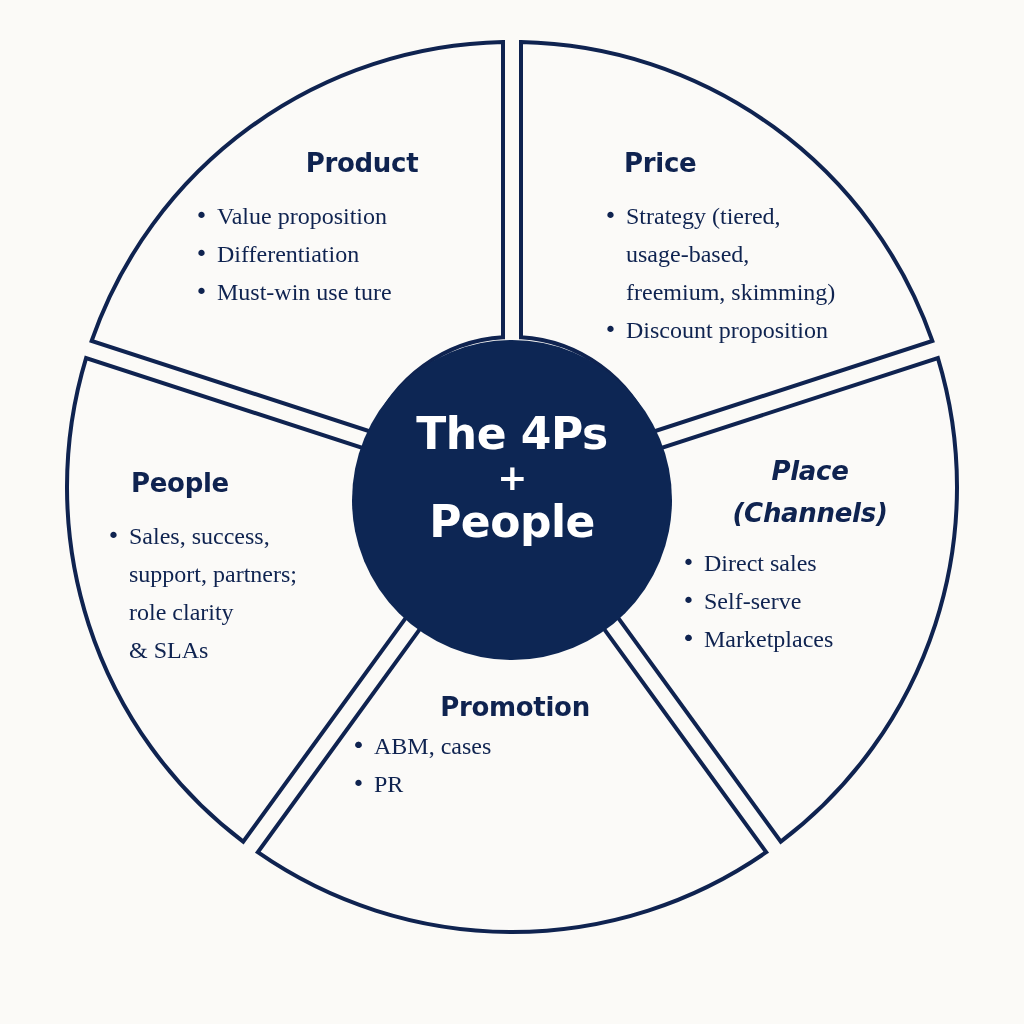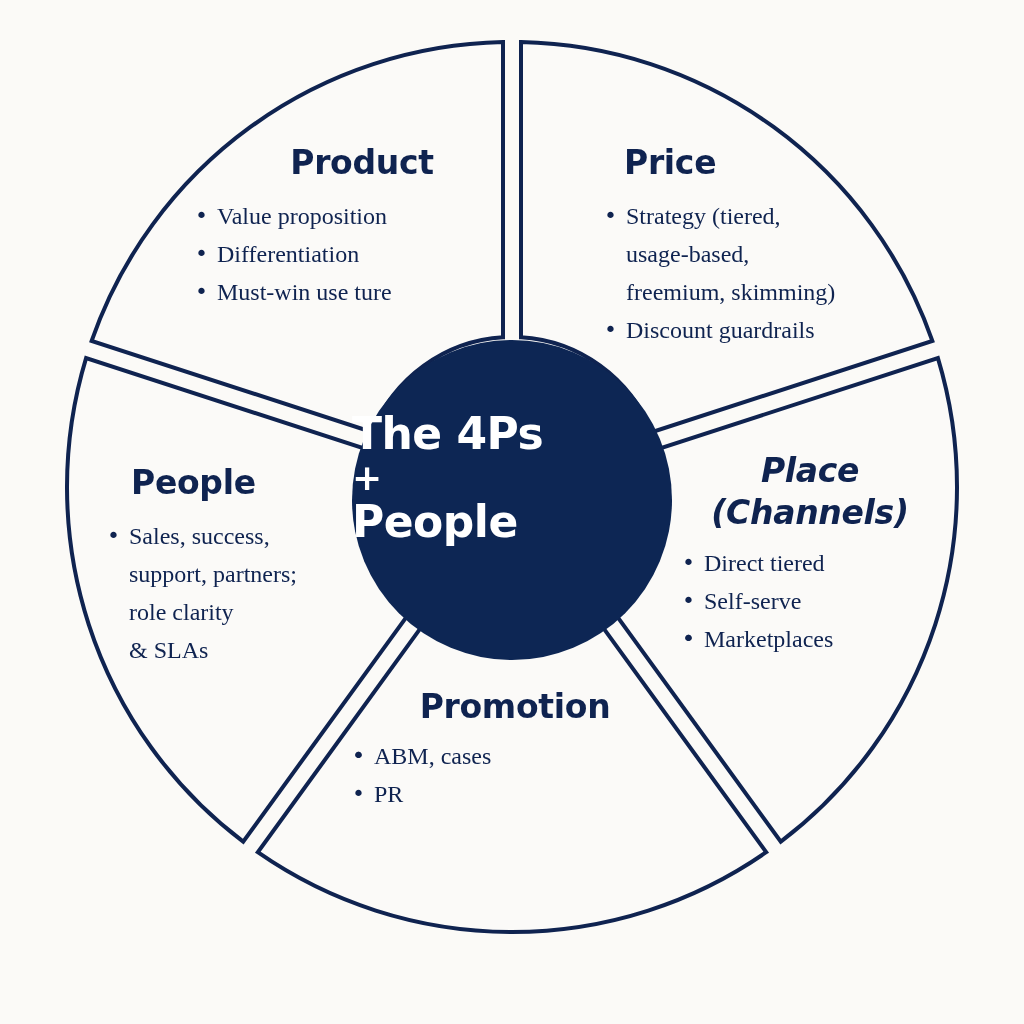--- a/index.html
+++ b/index.html
@@ -9,21 +9,21 @@
     position: relative;
     overflow: hidden;
     font-family: "DejaVu Sans", "Liberation Sans", sans-serif;
     color: #0f2350;
   }
   #wheel { position: absolute; left: 0; top: 0; width: 1024px; height: 1024px; }
   .seg { fill: #fbfaf8; stroke: #0f2350; stroke-width: 4; stroke-linejoin: miter; }
   .hub { fill: #0d2654; }
   .block { position: absolute; }
   .title {
-    font-weight: bold; font-size: 33px; line-height: 40px;
+    font-weight: bold; font-size: 26px; line-height: 40px;
     color: #0f2350; letter-spacing: -0.3px;
   }
   .items { margin: 0; padding: 0; list-style: none; }
   .items li {
     position: relative; font-size: 24px; line-height: 38px;
     color: #0f2350; padding-left: 24px; white-space: nowrap;
   }
   .items li .bul {
     position: absolute; left: 2px; top: 0; font-size: 22px;
   }
@@ -32,28 +32,28 @@
   #blk-product { left: 193px; top: 143px; width: 310px; }
   #blk-product .title { text-align: center; padding-left: 28px; margin-bottom: 14px; }
 
   #blk-price { left: 602px; top: 143px; width: 320px; }
   #blk-price .title { padding-left: 22px; margin-bottom: 14px; }
 
   #blk-place { left: 680px; top: 450px; width: 260px; }
   #blk-place .title { text-align: center; margin-bottom: 10px; line-height: 42px; font-style: italic; }
 
   #blk-promotion { left: 350px; top: 687px; width: 360px; }
-  #blk-promotion .title { text-align: center; margin-bottom: 10px; padding-right: 30px;}
+  #blk-promotion .title { text-align: center; margin-bottom: 0; padding-right: 30px;}
 
   #blk-people { left: 105px; top: 463px; width: 270px; }
   #blk-people .title { padding-left: 26px; margin-bottom: 14px; }
 
   #hub-text {
     position: absolute; left: 352px; top: 410px; width: 320px;
-    text-align: left; color: #ffffff; font-weight: bold;
+    text-align: center; color: #ffffff; font-weight: bold;
     font-size: 44px; line-height: 48px; letter-spacing: -0.5px;
   }
   #hub-text .plus { font-size: 36px; line-height: 40px; }
 </style>
 </head>
 <body>
 
 <svg id="wheel" viewBox="0 0 1024 1024">
   <g id="segments">
       <path d="M521.0000000000001,42.0910205446512 A445,445 0 0 1 932.3524311198616,340.9560557516264 L651.6203077118349,432.1714520121813 A150,150 0 0 0 521,337.2702434383866 Z" class="seg"></path>
@@ -79,29 +79,29 @@
     <li><span class="bul">•</span><span class="txt">Must-win use ture</span></li>
   </ul>
 </div>
 
 <div class="block" id="blk-price">
   <div class="title">Price</div>
   <ul class="items">
     <li><span class="bul">•</span><span class="txt">Strategy (tiered,
 usage-based,
 freemium, skimming)</span></li>
-    <li><span class="bul">•</span><span class="txt">Discount guardrails</span></li>
+    <li><span class="bul">•</span><span class="txt">Discount proposition</span></li>
   </ul>
 </div>
 
 <div class="block" id="blk-place">
   <div class="title" style="white-space:pre-line">Place
 (Channels)</div>
   <ul class="items">
-    <li><span class="bul">•</span><span class="txt">Direct tiered</span></li>
+    <li><span class="bul">•</span><span class="txt">Direct sales</span></li>
     <li><span class="bul">•</span><span class="txt">Self-serve</span></li>
     <li><span class="bul">•</span></li>
     <li><span class="bul">•</span><span class="txt">Marketplaces</span></li>
   </ul>
 </div>
 
 <div class="block" id="blk-promotion">
   <div class="title">Promotion</div>
   <ul class="items">
     <li><span class="bul">•</span></li>

